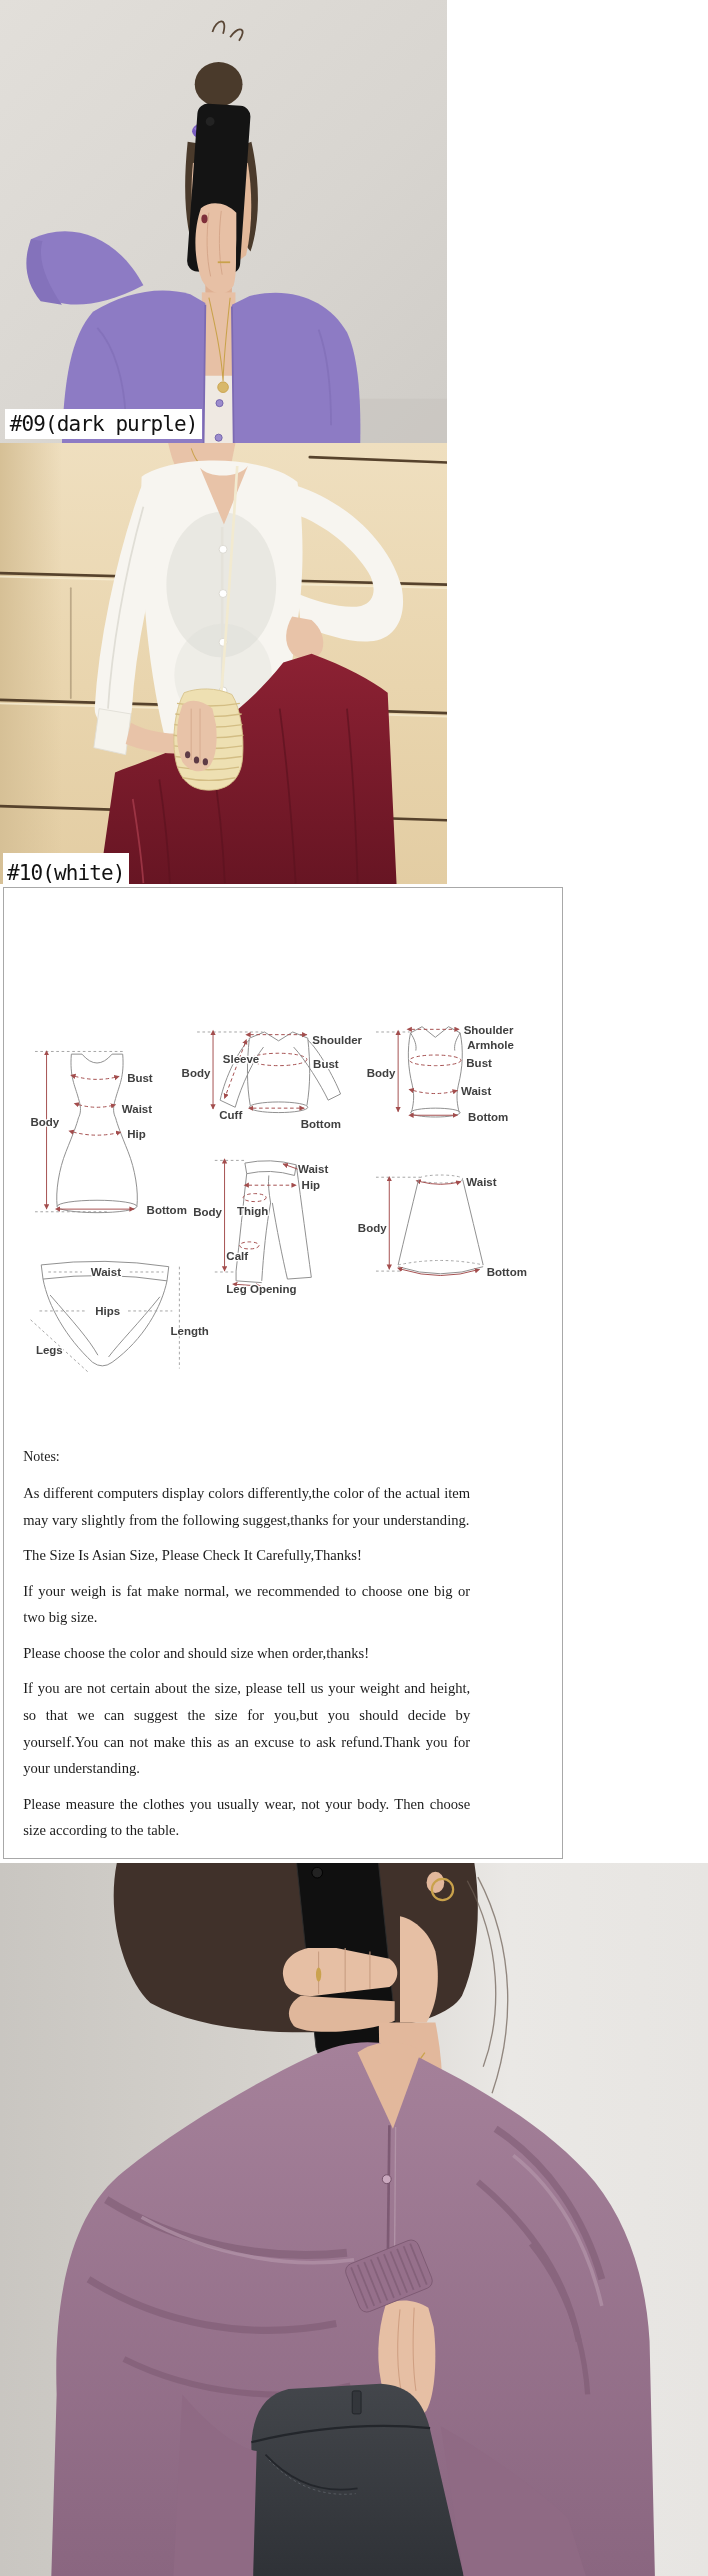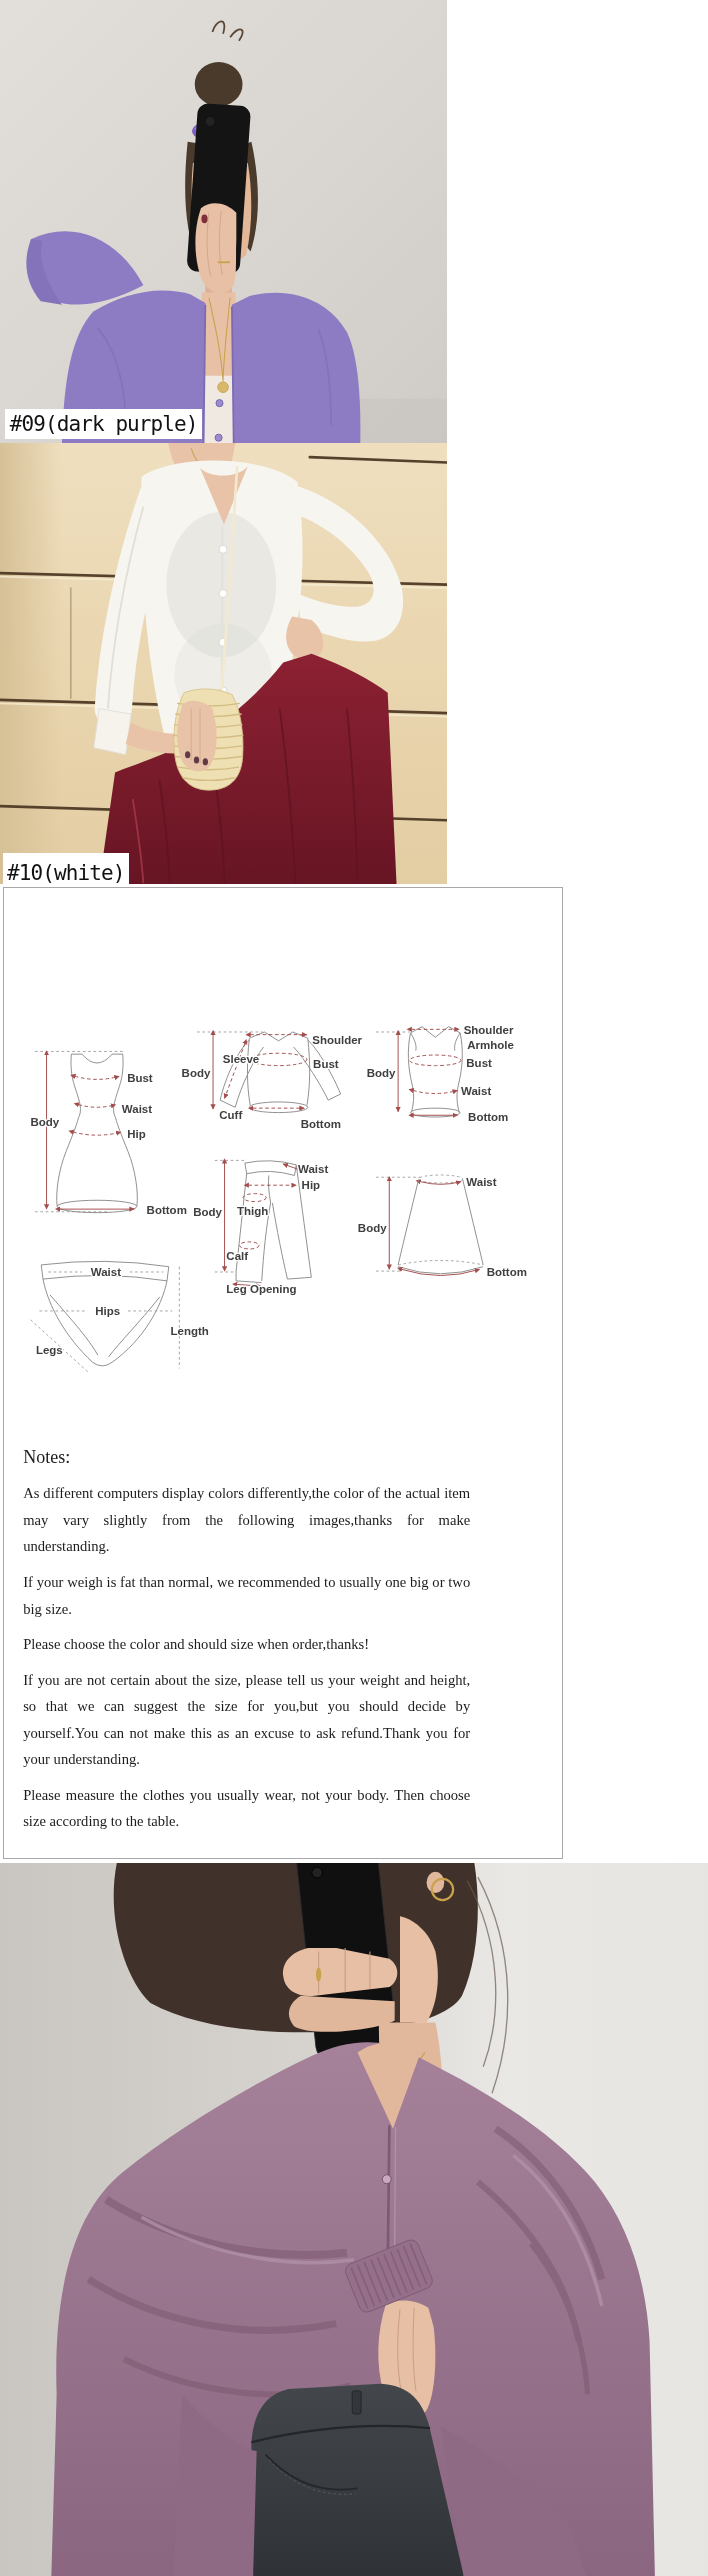--- a/index.html
+++ b/index.html
@@ -14,21 +14,21 @@
         background:#ffffff;border:0.9px solid #a8a8a8;}
   .diagram-svg{position:absolute;left:0;top:113px;width:558px;height:387px;}
   .dlbl{font-family:"Liberation Sans",sans-serif;font-size:13px;font-weight:bold;fill:#3f3f3f;
         paint-order:stroke;stroke:#ffffff;stroke-width:3px;stroke-linejoin:round;}
   .gline{stroke:#8e8e8e;fill:none;stroke-width:1.1px;}
   .gdash{stroke:#9a9a9a;fill:none;stroke-width:1px;stroke-dasharray:3,3;}
   .rline{stroke:#a34d4d;fill:none;stroke-width:1.1px;}
   .rdash{stroke:#a34d4d;fill:none;stroke-width:1.1px;stroke-dasharray:4,3;}
   .notes{position:absolute;left:19.5px;top:556px;width:447px;color:#1c1c1c;
         font-family:"Liberation Serif",serif;font-size:14.6px;line-height:26.6px;text-align:justify;}
-  .notes h4{margin:0 0 9.7px 0;font-size:18px;font-weight:normal;}
+  .notes h4{margin:0 0 9.7px 0;font-size:14px;font-weight:normal;}
   .notes p{margin:0 0 8.9px 0;}
 </style>
 </head>
 <body>
 
 <div class="page">
 
   <div class="photo" style="left:0;top:0;width:447px;height:443px;">
     <svg viewBox="0 0 505 500" preserveAspectRatio="none">
       <defs>
@@ -286,22 +286,23 @@
         <path class="gdash" d="M30,360 L96,420"></path>
         <text class="dlbl" x="115" y="310" text-anchor="middle">Waist</text>
         <text class="dlbl" x="117" y="355" text-anchor="middle">Hips</text>
         <text class="dlbl" x="36" y="399">Legs</text>
         <text class="dlbl" x="188" y="377">Length</text>
       </g>
     </svg>
 
     <div class="notes">
       <h4>Notes:</h4>
-      <p>As different computers display colors differently,the color of the actual item may vary slightly from the following images,thanks for make understanding.</p>
-      <p>If your weigh is fat than normal, we recommended to usually one big or two big size.</p>
+      <p>As different computers display colors differently,the color of the actual item may vary slightly from the following suggest,thanks for your understanding.</p>
+      <p>The Size Is Asian Size, Please Check It Carefully,Thanks!</p>
+      <p>If your weigh is fat make normal, we recommended to choose one big or two big size.</p>
       <p>Please choose the color and should size when order,thanks!</p>
       <p>If you are not certain about the size, please tell us your weight and height, so that we can suggest the size for you,but you should decide by yourself.You can not make this as an excuse to ask refund.Thank you for your understanding.</p>
       <p>Please measure the clothes you usually wear, not your body. Then choose size according to the table.</p>
     </div>
   </div>
 
   <div class="photo" style="left:0;top:1863px;width:708px;height:713px;">
     <svg viewBox="0 0 800 805" preserveAspectRatio="none">
       <defs>
         <linearGradient id="w3" x1="0" y1="0" x2="1" y2="0">

